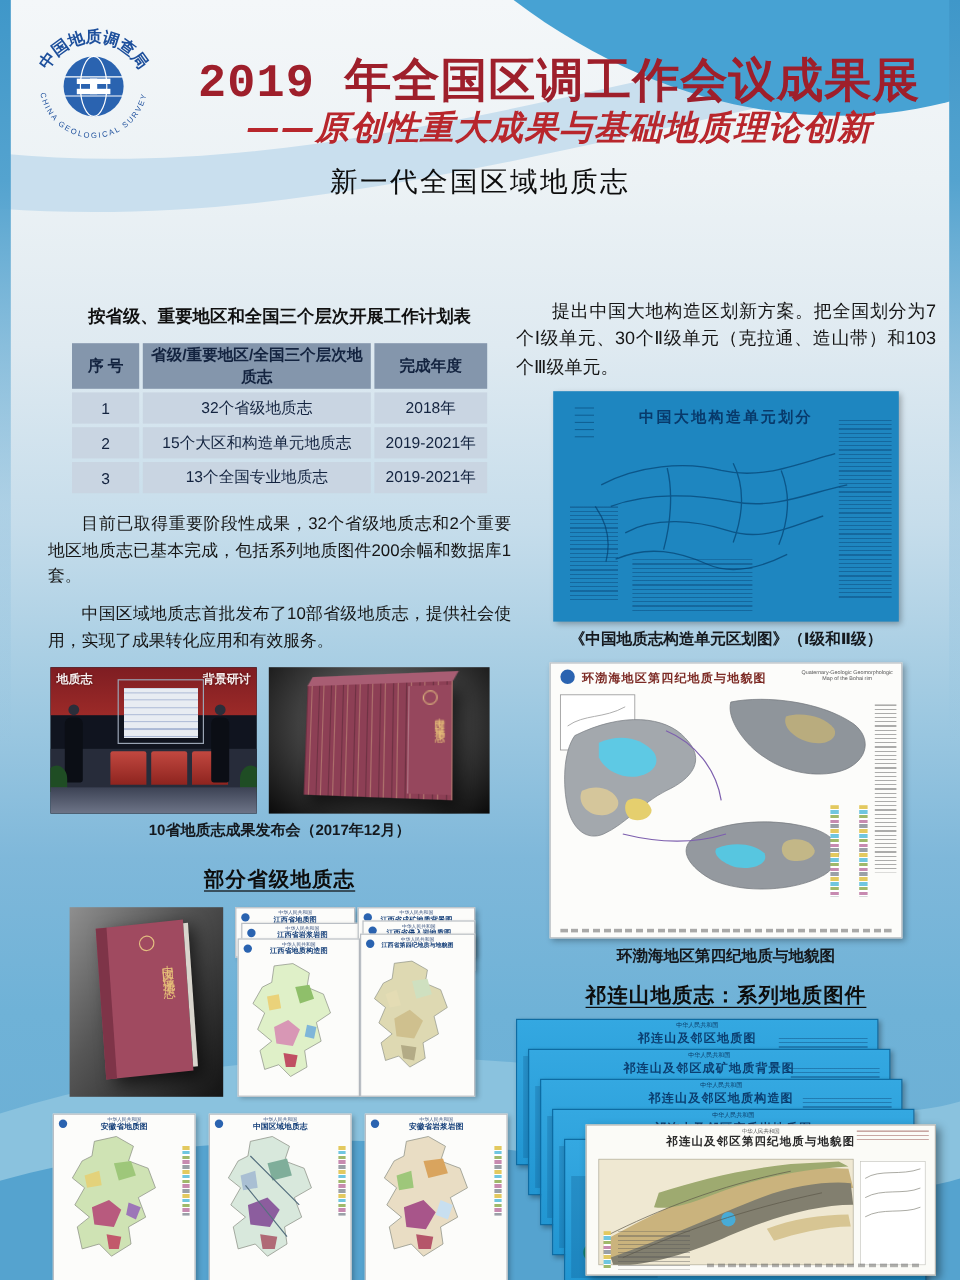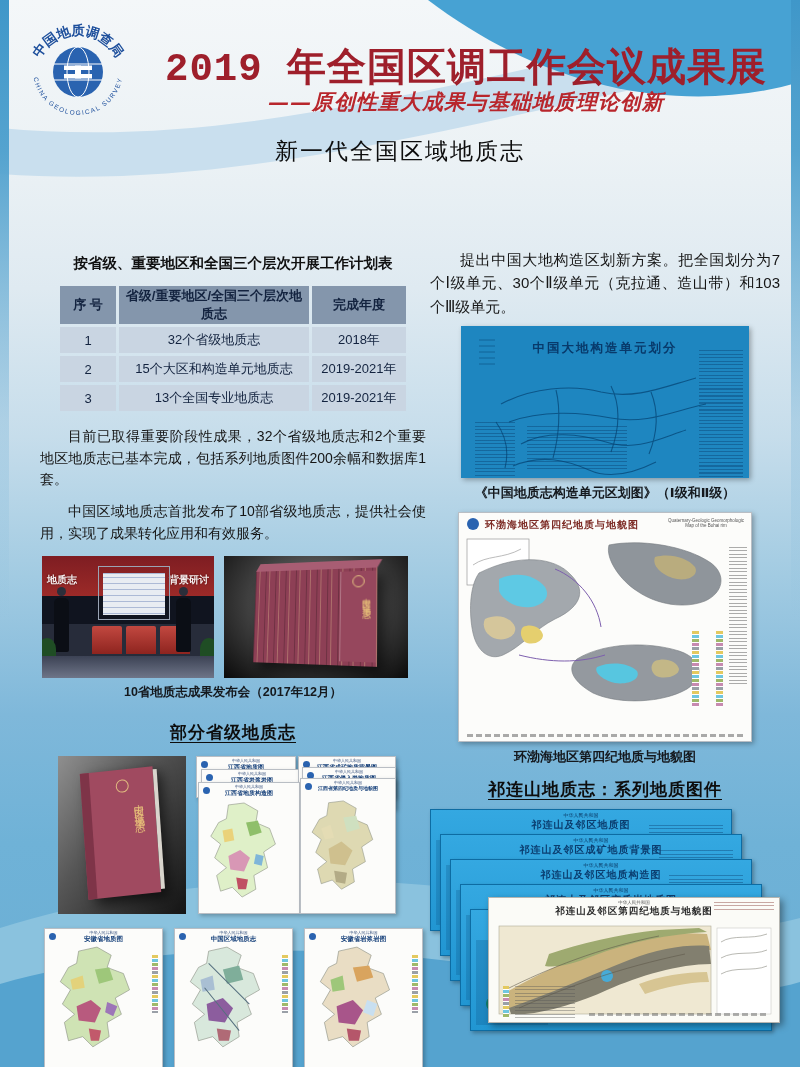--- a/index.html
+++ b/index.html
@@ -10,40 +10,40 @@
   }
   .bg-svg{position:absolute;left:0;top:0;z-index:0;}
   .edge{position:absolute;top:0;bottom:0;width:9px;z-index:1;
     background:linear-gradient(180deg,#3f97c9 0px,#54a3cf 150px,rgba(120,180,216,.35) 420px,rgba(120,180,216,0) 620px);}
   .edge.l{left:0}.edge.r{right:0}
   .hdr-logo{position:absolute;left:20px;top:14px;width:116px;height:116px;z-index:3;}
   .hdr-title{position:absolute;left:150px;right:18px;top:40px;z-index:3;text-align:center;
     font-size:39px;font-weight:bold;color:#9e1f2b;letter-spacing:1px;font-family:Liberation Mono, monospace;}
   .hdr-sub{position:absolute;left:150px;right:18px;top:88px;z-index:3;text-align:center;
     font-family:"DejaVu Serif","Liberation Serif",serif;font-style:italic;font-weight:bold;
-    font-size:21px;color:#b8262c;letter-spacing:1px;}
+    font-size:28px;color:#b8262c;letter-spacing:1px;}
   .sec-title{position:absolute;left:0;right:0;top:136px;z-index:3;text-align:center;
     font-size:23px;font-weight:normal;color:#0d0d0d;letter-spacing:2px;}
   .intro{position:absolute;left:42px;right:34px;top:176px;z-index:3;
     font-size:15px;line-height:1.62;text-align:justify;text-indent:2em;}
   .col-l{position:absolute;left:40px;top:254px;width:386px;z-index:3;}
   .col-r{position:absolute;left:430px;top:248px;width:350px;z-index:3;}
   .tbl-title{text-align:center;font-size:14.5px;font-weight:bold;color:#101010;}
   table.plan{margin:10px auto 0;border-collapse:separate;border-spacing:3px;width:352px;}
   table.plan th{background:#8496ac;color:#13233f;font-size:13px;font-weight:bold;height:24px;padding:1px 4px;}
   table.plan td{background:#c9d5e2;color:#13233f;font-size:13px;text-align:center;height:24px;padding:1px 4px;}
   .para{margin:12px 0 0;font-size:14px;line-height:1.55;text-align:justify;text-indent:2em;}
   .caption{margin-top:6px;text-align:center;font-size:12.5px;font-weight:bold;color:#15191e;}
   .subhead{margin-top:20px;text-align:center;font-size:17px;font-weight:bold;color:#0d0d0d;
     text-decoration:underline;text-underline-offset:4px;letter-spacing:1px;}
   .photo-row{margin:12px 2px 0;display:flex;gap:10px;}
   
   .photo{position:relative;width:172px;height:122px;background:#10141f;overflow:hidden;flex:none;}
   .ph-banner{position:absolute;left:0;right:0;top:0;height:40px;background:linear-gradient(180deg,#7e1d22,#9c2a28);}
-  .ph-banner span{position:absolute;top:17px;font-size:10px;font-weight:bold;color:#ffffff;opacity:.92;text-shadow:0 0 2px #400;}
+  .ph-banner span{position:absolute;top:3px;font-size:10px;font-weight:bold;color:#ffffff;opacity:.92;text-shadow:0 0 2px #400;}
   .ph-banner .bl{left:5px;} .ph-banner .br{right:5px;padding-left:23px;}
   .ph-screen{position:absolute;left:56px;top:10px;width:62px;height:42px;background:#e8ecf2;border:1px solid #9aa4b4;
     background-image:repeating-linear-gradient(180deg,rgba(60,90,160,.35) 0 1px,transparent 1px 6px);background-position:0 10px;background-clip:content-box;padding:6px 4px 4px;}
   .ph-stage{position:absolute;left:0;right:0;bottom:22px;height:32px;background:#272c3a;}
   .ph-table{position:absolute;bottom:24px;width:30px;height:28px;background:linear-gradient(180deg,#c24840,#8e241f);border-radius:2px 2px 0 0;}
   .ph-fig{position:absolute;width:15px;height:54px;background:#0b0e15;border-radius:5px 5px 2px 2px;}
   .ph-head{position:absolute;width:9px;height:9px;border-radius:50%;background:#2b2e3a;}
   .ph-plant{position:absolute;width:18px;height:22px;border-radius:50% 50% 20% 20%;background:#1f4d24;}
   .ph-floor{position:absolute;left:0;right:0;bottom:0;height:22px;background:linear-gradient(180deg,#3c4254,#6e7588);}
   
@@ -78,21 +78,21 @@
   .tt{background-image:repeating-linear-gradient(180deg,currentColor 0 1px,transparent 1px 3.5px);opacity:.4;}
   .ttr{background-image:repeating-linear-gradient(90deg,currentColor 0 6px,transparent 6px 9px);height:3px;opacity:.45;}
   .legend-col{background:repeating-linear-gradient(180deg,#e3c95f 0 3px,#ffffff 3px 4px,#6fc6e0 4px 7px,#ffffff 7px 8px,#9fb96a 8px 11px,#ffffff 11px 12px,#c78ab0 12px 15px,#ffffff 15px 16px,#9aa0a7 16px 19px,#ffffff 19px 20px);}
   .jiangxi{position:relative;width:200px;height:158px;flex:none;}
   .anhui-row{margin:14px 0 0 4px;display:flex;gap:11px;}
   .prov-sheet{position:relative;width:117px;height:150px;background:#fcfcfa;border:1px solid #b9bec4;
     box-shadow:2px 2px 4px rgba(0,0,0,.25);flex:none;overflow:hidden;}
   .prov-sheet .ms-title{font-size:6.5px;}
   .ms-legendR{position:absolute;right:4px;top:26px;width:6px;height:58px;}
   
-  .tect{position:relative;width:288px;height:152px;margin:8px auto 0;background:#1e86c0;box-shadow:2px 2px 5px rgba(0,0,0,.3);overflow:hidden;color:#083c6e;}
+  .tect{position:relative;width:288px;height:192px;margin:8px auto 0;background:#1e86c0;box-shadow:2px 2px 5px rgba(0,0,0,.3);overflow:hidden;color:#083c6e;}
   .tect .ov{position:absolute;color:#073a6a;}
   .bohai{position:relative;width:292px;height:228px;margin:10px auto 0;background:#fcfcfa;border:1px solid #b9bec4;box-shadow:2px 2px 5px rgba(0,0,0,.3);overflow:hidden;}
   .bo-logo{position:absolute;left:8px;top:5px;width:12px;height:12px;border-radius:50%;background:#2a63b0;}
   .bo-title{position:absolute;left:26px;top:5px;font-size:10px;font-weight:bold;color:#7c2a24;
     font-family:"DejaVu Serif","Liberation Serif",serif;letter-spacing:1px;}
   .bo-en{position:absolute;right:6px;top:5px;width:78px;font-size:4.5px;color:#555;line-height:1.25;text-align:center;}
   .qstack{position:relative;margin:8px 0 0;height:212px;}
   .qsheet{position:absolute;width:300px;height:120px;border:1px solid #0d6ca3;box-shadow:2px 2px 4px rgba(0,0,0,.3);
     background:linear-gradient(180deg,#34a8e1,#2196d2);overflow:hidden;}
   .q-kicker{text-align:center;font-size:5px;color:#0a3a66;margin-top:3px;line-height:1.1;}

